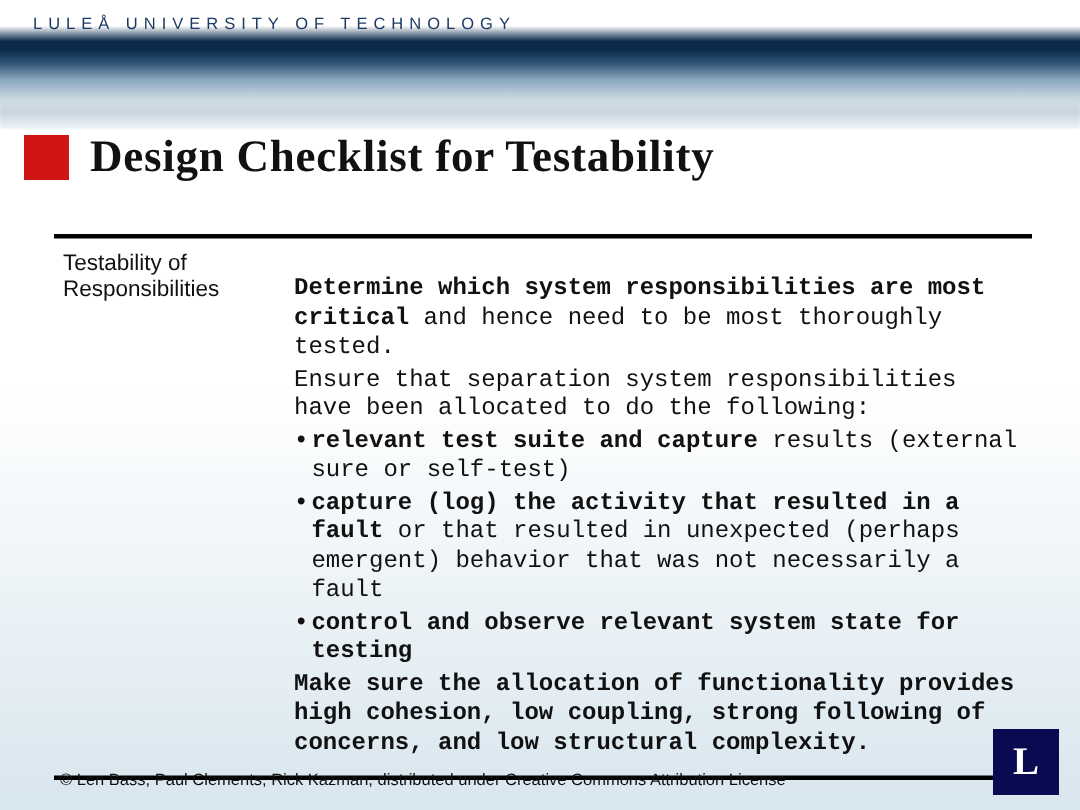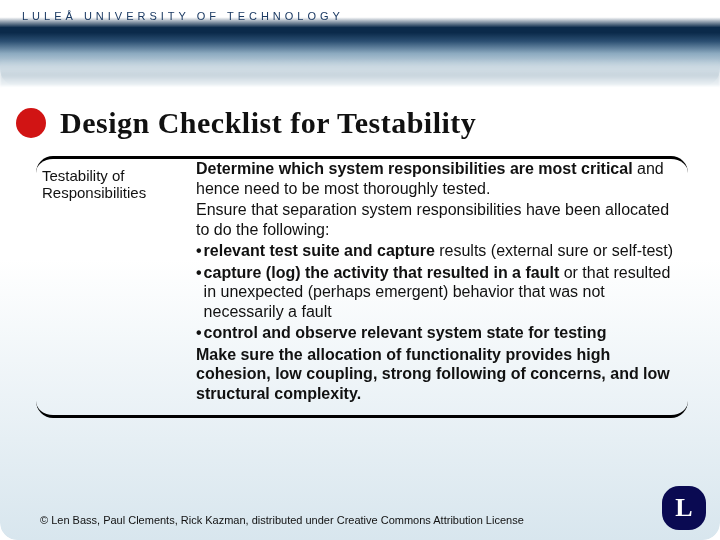--- a/index.html
+++ b/index.html
@@ -1,15 +1,15 @@
 <!DOCTYPE html>
 <html><head>
 <meta charset="utf-8">
 <style>
-  * { margin: 0; padding: 0; box-sizing: border-box; border-radius: 17px; }
+  * { margin: 0; padding: 0; box-sizing: border-box; }
   html, body { width: 720px; height: 540px; overflow: hidden; font-family: Arial, Helvetica, sans-serif; }
   .slide {
     width: 720px; height: 540px;
     background: linear-gradient(to bottom, #ffffff 0%, #ffffff 48%, #d8e6ee 100%);
     position: relative;
   }
   .banner {
     width: 720px; height: 86px;
     background: linear-gradient(to bottom,
       #ffffff 0%, #ffffff 20%,
@@ -26,41 +26,41 @@
     background: linear-gradient(to bottom, rgba(255,255,255,0) 0%, #c9d6df 40%, #b9c9d3 60%, #e6eef3 100%);
     filter: blur(1px);
     opacity:.6;
   }
   .univ {
     position: absolute; left: 22px; top: 10px;
     color: #1b3a63; letter-spacing: 4px;
     font-size: 11px; font-weight: 500;
   }
   .title-row {
-    position: absolute; left: 16px; top: 106px;
+    position: absolute; left: 16px; top: 88px;
     display: flex; align-items: center; gap: 14px;
   }
   .redbox { width: 30px; height: 30px; background: #d11414; }
   .title {
     font-family: Georgia, "Times New Roman", serif;
     font-weight: 700; font-size: 30px; color: #111;
     letter-spacing: 0.5px;
   }
   .table {
     position: absolute; left: 36px; top: 156px;
     width: 652px; display: flex;
     border-top: 3px solid #000; border-bottom: 3px solid #000;
   }
   .col-left {
     width: 150px; padding: 8px 10px 8px 6px;
     font-size: 15px; color: #111;
   }
   .col-right {
-    flex: 1; padding: 0 8px 10px 10px;
-    font-size: 16px; line-height: 1.22; color: #111;
+    flex: 1; padding: 24px 8px 10px 10px;
+    font-size: 16px; line-height: 1.22; color: #111; font-family: Liberation Mono, monospace;
   }
   .col-right p { margin: 0 0 2px 0; }
   .bold { font-weight: 700; }
   .bullet { display: flex; }
   .bullet .dot { font-weight: 700; padding-right: 2px; }
   .footer {
     position: absolute; left: 10px; bottom: 14px;
     font-size: 11px; color: #111; margin-left: 30px;
   }
   .logo {

